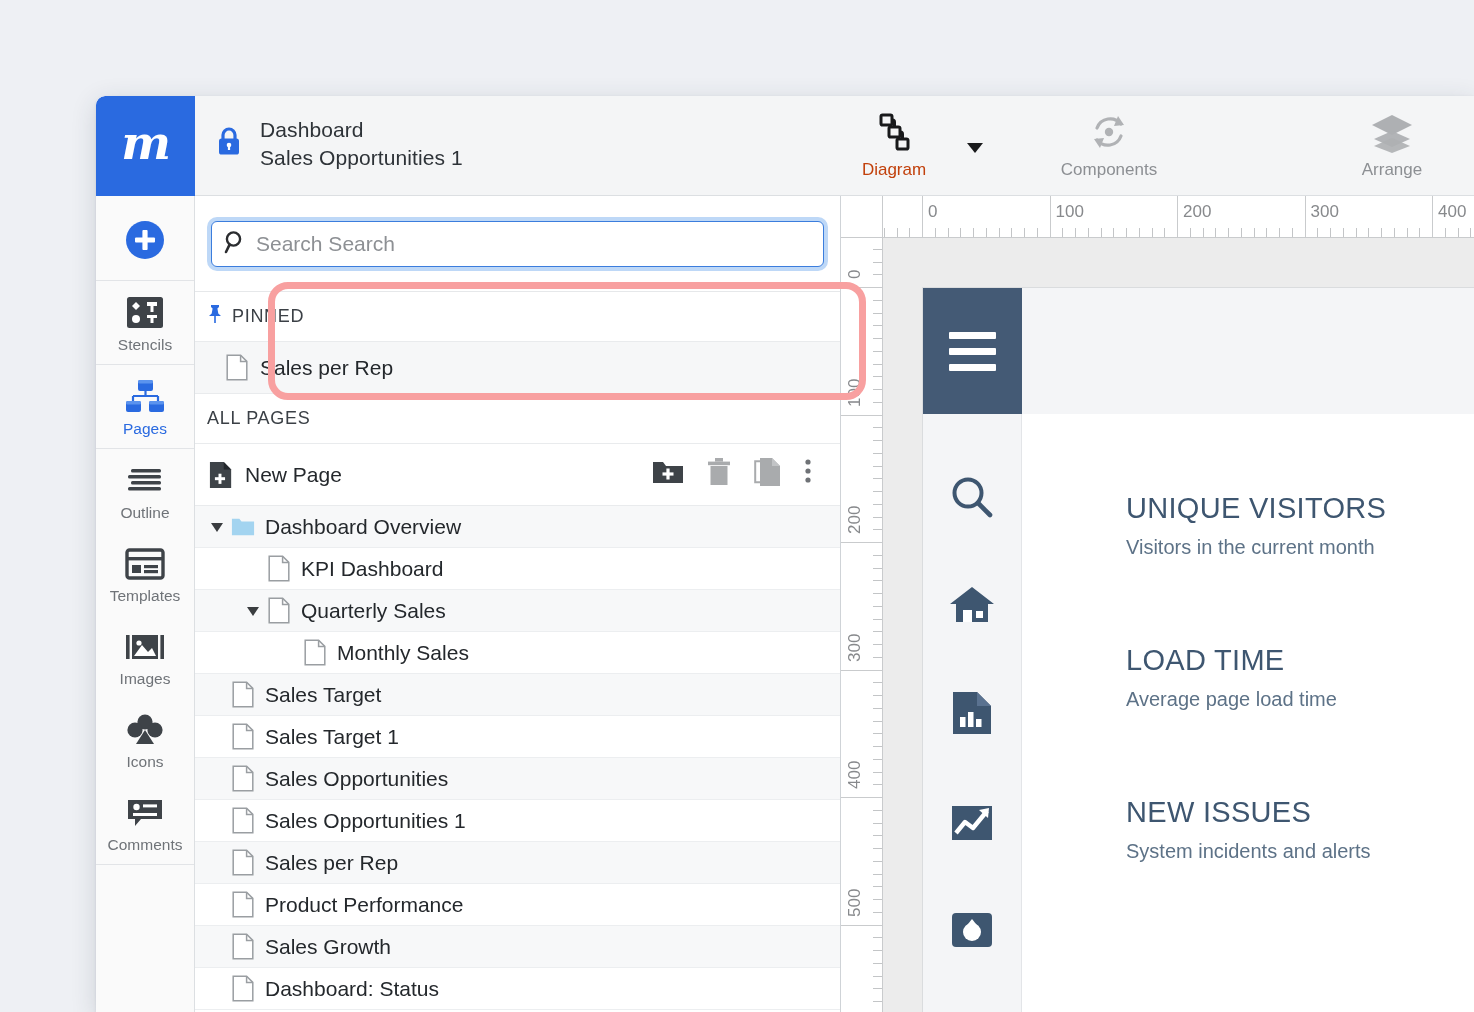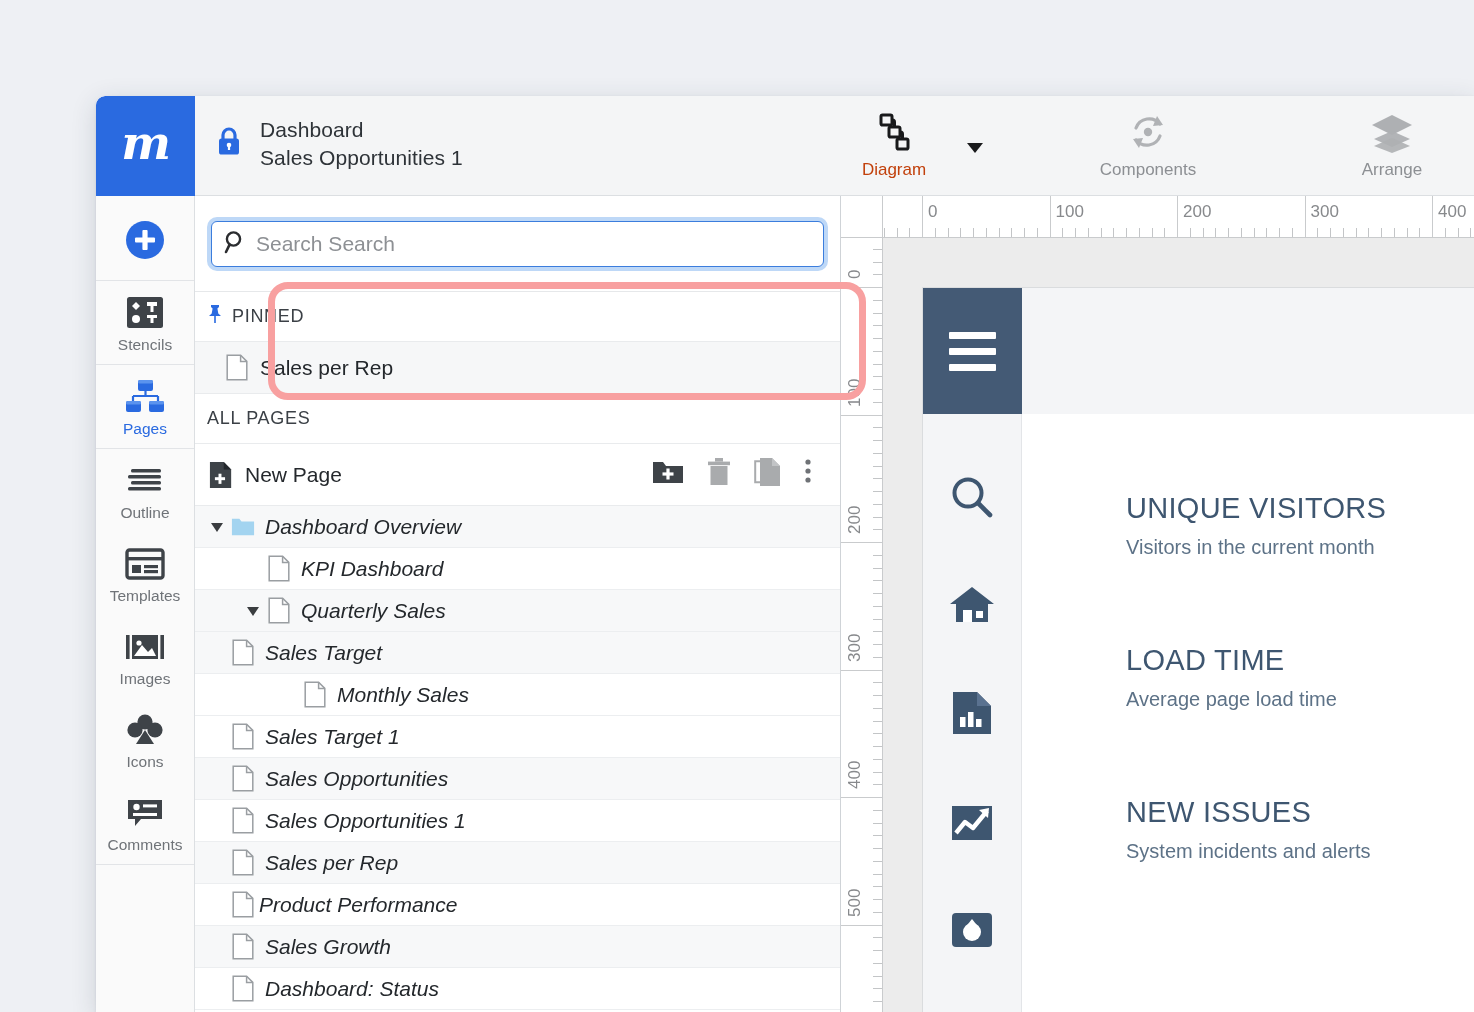--- a/index.html
+++ b/index.html
@@ -53,21 +53,21 @@
     position: absolute; top: 14px;
     display: flex; flex-direction: column; align-items: center; gap: 6px;
     width: 108px;
   }
   .tb-btn .tb-ico { height: 44px; display:flex; align-items:center; justify-content:center; }
   .tb-btn .tb-lbl { font-size: 17px; color: #8c8f93; }
   .tb-btn.active .tb-lbl { color: #c2410c; }
   #tb-diagram { left: 744px; }
   #tb-caret { position: absolute; left: 868px; top: 40px; width: 22px; height: 22px;
               display:flex; align-items:center; justify-content:center; }
-  #tb-components { left: 998px; text-align: center; }
+  #tb-components { left: 959px; text-align: center; }
   #tb-group      { left: 1122px; }
   #tb-arrange    { left: 1242px; }
 
   
   #rail {
     position: absolute; left: 0; top: 100px; width: 99px; bottom: 0;
     background: #fafafa;
     border-right: 1px solid #dcdfe2;
   }
   .rail-group { border-bottom: 1px solid #e2e4e7; }
@@ -120,21 +120,20 @@
     border-bottom: 1px solid #e9ebed;
     font-size: 21px; color: #24282c;
   }
   #newpage-actions { margin-left: auto; display:flex; align-items:center; gap: 22px; }
 
   .tree-row {
     height: 42px; display: flex; align-items: center; gap: 4px;
     font-size: 21px; color: #24282c;
     border-bottom: 1px solid #eceef0;
     background: #fff;
-    font-style: italic;
   }
   .tree-row.alt { background: #f7f8f9; }
   .caret-slot { width: 20px; display:flex; justify-content:center; flex: none; }
   .file-ico  { width: 24px; flex: none; display:flex; justify-content:center; }
   .row-label { white-space: nowrap; }
 
   
   #canvas-area {
     position: absolute; left: 745px; top: 100px; right: 0; bottom: 0;
     background: #ececec;
@@ -496,96 +495,96 @@
             </svg>
           </span>
           <span class="file-ico">
             <svg width="22" height="27" viewBox="0 0 22 27">
               <path d="M1.2 1.2h13.4l6.2 6.2v18.4H1.2z" fill="#fff" stroke="#9a9ea2" stroke-width="1.5"></path>
               <path d="M14.6 1.2v6.2h6.2" fill="none" stroke="#9a9ea2" stroke-width="1.5"></path>
             </svg>
           </span>
           <span class="row-label" style="margin-left: 6px;">Quarterly Sales</span>
         </div>
+        <div class="tree-row">
+          <span style="display: inline-block; flex: 0 0 auto; width: 80px;"></span>
+          <span class="caret-slot"></span>
+          <span class="file-ico">
+            <svg width="22" height="27" viewBox="0 0 22 27">
+              <path d="M1.2 1.2h13.4l6.2 6.2v18.4H1.2z" fill="#fff" stroke="#9a9ea2" stroke-width="1.5"></path>
+              <path d="M14.6 1.2v6.2h6.2" fill="none" stroke="#9a9ea2" stroke-width="1.5"></path>
+            </svg>
+          </span>
+          <span class="row-label" style="margin-left: 6px;">Monthly Sales</span>
+        </div>
         <div class="tree-row alt">
           <span style="display: inline-block; flex: 0 0 auto; width: 8px;"></span>
           <span class="caret-slot"></span>
           <span class="file-ico">
             <svg width="22" height="27" viewBox="0 0 22 27">
               <path d="M1.2 1.2h13.4l6.2 6.2v18.4H1.2z" fill="#fff" stroke="#9a9ea2" stroke-width="1.5"></path>
               <path d="M14.6 1.2v6.2h6.2" fill="none" stroke="#9a9ea2" stroke-width="1.5"></path>
             </svg>
           </span>
           <span class="row-label" style="margin-left: 6px;">Sales Target</span>
         </div>
         <div class="tree-row">
-          <span style="display: inline-block; flex: 0 0 auto; width: 80px;"></span>
-          <span class="caret-slot"></span>
-          <span class="file-ico">
-            <svg width="22" height="27" viewBox="0 0 22 27">
-              <path d="M1.2 1.2h13.4l6.2 6.2v18.4H1.2z" fill="#fff" stroke="#9a9ea2" stroke-width="1.5"></path>
-              <path d="M14.6 1.2v6.2h6.2" fill="none" stroke="#9a9ea2" stroke-width="1.5"></path>
-            </svg>
-          </span>
-          <span class="row-label" style="margin-left: 6px;">Monthly Sales</span>
+          <span style="display: inline-block; flex: 0 0 auto; width: 8px;"></span>
+          <span class="caret-slot"></span>
+          <span class="file-ico">
+            <svg width="22" height="27" viewBox="0 0 22 27">
+              <path d="M1.2 1.2h13.4l6.2 6.2v18.4H1.2z" fill="#fff" stroke="#9a9ea2" stroke-width="1.5"></path>
+              <path d="M14.6 1.2v6.2h6.2" fill="none" stroke="#9a9ea2" stroke-width="1.5"></path>
+            </svg>
+          </span>
+          <span class="row-label" style="margin-left: 6px; text-align: center;">Sales Target 1</span>
+        </div>
+        <div class="tree-row alt">
+          <span style="display: inline-block; flex: 0 0 auto; width: 8px;"></span>
+          <span class="caret-slot"></span>
+          <span class="file-ico">
+            <svg width="22" height="27" viewBox="0 0 22 27">
+              <path d="M1.2 1.2h13.4l6.2 6.2v18.4H1.2z" fill="#fff" stroke="#9a9ea2" stroke-width="1.5"></path>
+              <path d="M14.6 1.2v6.2h6.2" fill="none" stroke="#9a9ea2" stroke-width="1.5"></path>
+            </svg>
+          </span>
+          <span class="row-label" style="margin-left: 6px;">Sales Opportunities</span>
         </div>
         <div class="tree-row">
           <span style="display: inline-block; flex: 0 0 auto; width: 8px;"></span>
           <span class="caret-slot"></span>
           <span class="file-ico">
             <svg width="22" height="27" viewBox="0 0 22 27">
               <path d="M1.2 1.2h13.4l6.2 6.2v18.4H1.2z" fill="#fff" stroke="#9a9ea2" stroke-width="1.5"></path>
               <path d="M14.6 1.2v6.2h6.2" fill="none" stroke="#9a9ea2" stroke-width="1.5"></path>
             </svg>
           </span>
-          <span class="row-label" style="margin-left: 6px; text-align: center;">Sales Target 1</span>
+          <span class="row-label" style="margin-left: 6px;">Sales Opportunities 1</span>
         </div>
         <div class="tree-row alt">
           <span style="display: inline-block; flex: 0 0 auto; width: 8px;"></span>
           <span class="caret-slot"></span>
           <span class="file-ico">
             <svg width="22" height="27" viewBox="0 0 22 27">
               <path d="M1.2 1.2h13.4l6.2 6.2v18.4H1.2z" fill="#fff" stroke="#9a9ea2" stroke-width="1.5"></path>
               <path d="M14.6 1.2v6.2h6.2" fill="none" stroke="#9a9ea2" stroke-width="1.5"></path>
             </svg>
           </span>
-          <span class="row-label" style="margin-left: 6px;">Sales Opportunities</span>
+          <span class="row-label" style="margin-left: 6px;">Sales per Rep</span>
         </div>
         <div class="tree-row">
           <span style="display: inline-block; flex: 0 0 auto; width: 8px;"></span>
           <span class="caret-slot"></span>
           <span class="file-ico">
             <svg width="22" height="27" viewBox="0 0 22 27">
               <path d="M1.2 1.2h13.4l6.2 6.2v18.4H1.2z" fill="#fff" stroke="#9a9ea2" stroke-width="1.5"></path>
               <path d="M14.6 1.2v6.2h6.2" fill="none" stroke="#9a9ea2" stroke-width="1.5"></path>
             </svg>
           </span>
-          <span class="row-label" style="margin-left: 6px;">Sales Opportunities 1</span>
-        </div>
-        <div class="tree-row alt">
-          <span style="display: inline-block; flex: 0 0 auto; width: 8px;"></span>
-          <span class="caret-slot"></span>
-          <span class="file-ico">
-            <svg width="22" height="27" viewBox="0 0 22 27">
-              <path d="M1.2 1.2h13.4l6.2 6.2v18.4H1.2z" fill="#fff" stroke="#9a9ea2" stroke-width="1.5"></path>
-              <path d="M14.6 1.2v6.2h6.2" fill="none" stroke="#9a9ea2" stroke-width="1.5"></path>
-            </svg>
-          </span>
-          <span class="row-label" style="margin-left: 6px;">Sales per Rep</span>
-        </div>
-        <div class="tree-row">
-          <span style="display: inline-block; flex: 0 0 auto; width: 8px;"></span>
-          <span class="caret-slot"></span>
-          <span class="file-ico">
-            <svg width="22" height="27" viewBox="0 0 22 27">
-              <path d="M1.2 1.2h13.4l6.2 6.2v18.4H1.2z" fill="#fff" stroke="#9a9ea2" stroke-width="1.5"></path>
-              <path d="M14.6 1.2v6.2h6.2" fill="none" stroke="#9a9ea2" stroke-width="1.5"></path>
-            </svg>
-          </span>
-          <span class="row-label" style="">Product Performance</span>
+          <span class="row-label" style="margin-left: 6px;">Product Performance</span>
         </div>
         <div class="tree-row alt">
           <span style="display: inline-block; flex: 0 0 auto; width: 8px;"></span>
           <span class="caret-slot"></span>
           <span class="file-ico">
             <svg width="22" height="27" viewBox="0 0 22 27">
               <path d="M1.2 1.2h13.4l6.2 6.2v18.4H1.2z" fill="#fff" stroke="#9a9ea2" stroke-width="1.5"></path>
               <path d="M14.6 1.2v6.2h6.2" fill="none" stroke="#9a9ea2" stroke-width="1.5"></path>
             </svg>
           </span>

